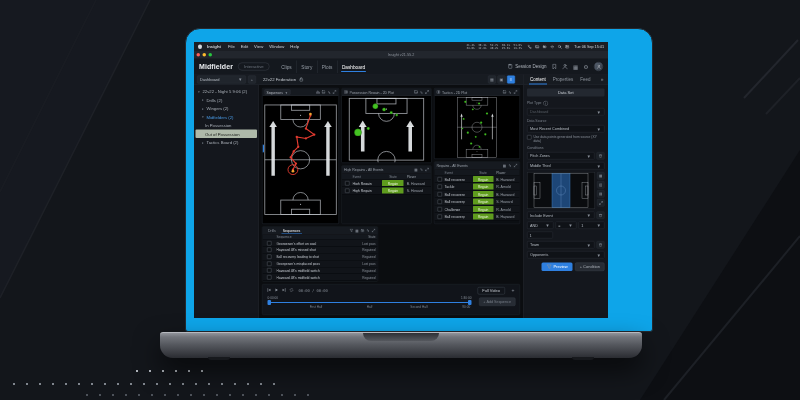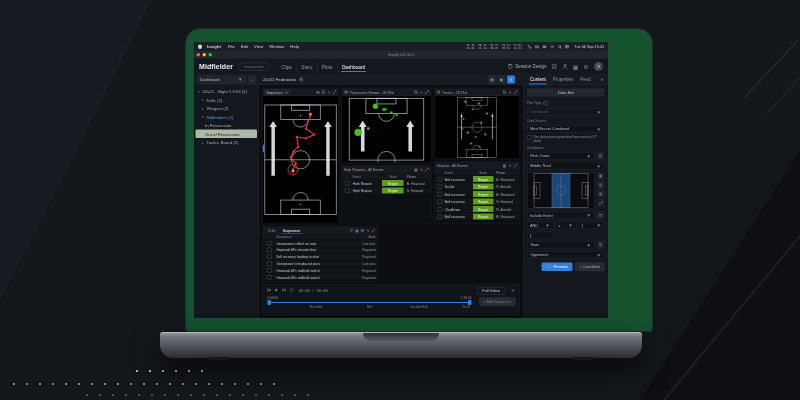--- a/index.html
+++ b/index.html
@@ -3,21 +3,21 @@
 <meta charset="utf-8">
 <style>
   html,body{margin:0;padding:0}
   body{width:800px;height:400px;background:#13161b;overflow:hidden;position:relative;
        font-family:"Liberation Sans",sans-serif;-webkit-font-smoothing:antialiased}
   .abs{position:absolute}
   
   #decor{left:0;top:0;width:800px;height:400px;pointer-events:none}
   .dots{position:absolute;height:5px;background-repeat:repeat-x;background-size:13px 5px}
   
-  #bezel{left:185px;top:28px;width:468px;height:304px;background:#14532d;
+  #bezel{left:185px;top:28px;width:468px;height:304px;background:#0ea5e9;
          border:1px solid #26292f;border-radius:15px 15px 3px 3px;box-sizing:border-box}
   #screen{left:8px;top:13px;width:414px;height:276px;overflow:hidden;background:#101318}
   #base{left:160px;top:332px;width:482px;height:25px;border-radius:3px 3px 13px 13px;
         background:linear-gradient(180deg,#90939a 0%,#71747b 16%,#54575d 48%,#3c3e44 78%,#2a2c31 100%);
         border-top:1px solid #b6b9bf;box-shadow:0 12px 26px rgba(0,0,0,.6)}
   #basenotch{left:50%;top:0;transform:translateX(-50%);width:76px;height:8px;
              background:linear-gradient(180deg,#2e3137,#55585e);border-radius:0 0 9px 9px}
   .foot{top:357px;width:22px;height:3px;background:#17191d;border-radius:0 0 3px 3px}
   
   #ui{width:828px;height:552px;transform:scale(.5);transform-origin:0 0;background:#101318;

